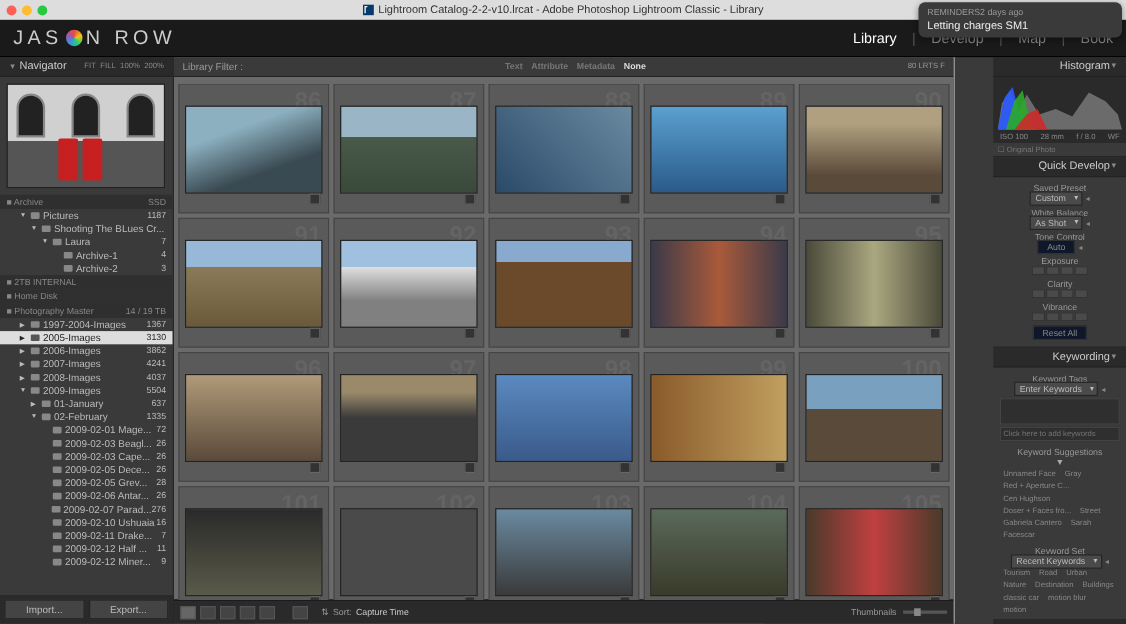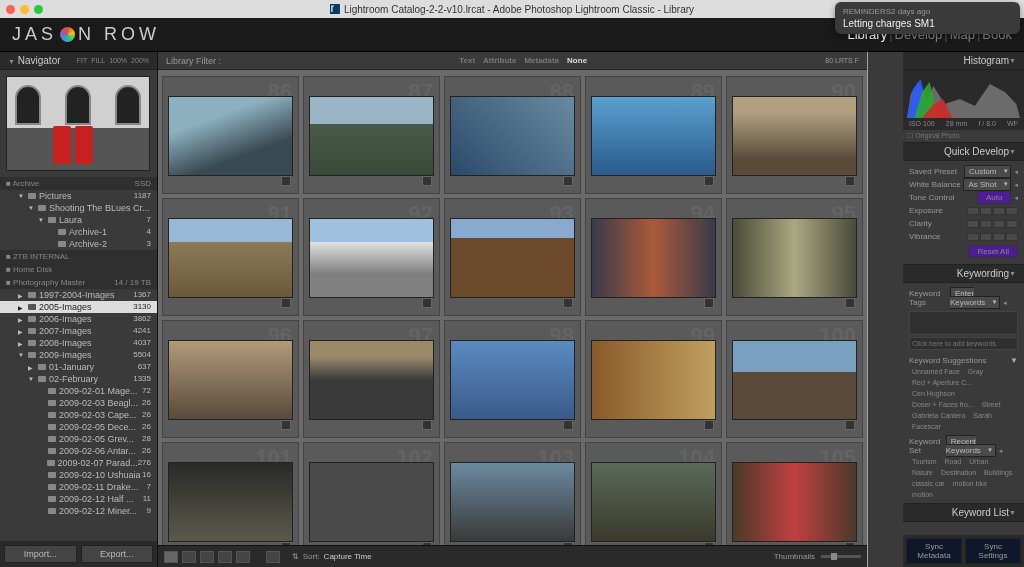--- a/index.html
+++ b/index.html
@@ -14,21 +14,21 @@
   .titlebar-title { position: absolute; left: 50%; transform: translateX(-50%); font-size: 10px; color: #333; display: flex; align-items: center; gap: 4px; }
   .titlebar-title svg { width: 10px; height: 10px; }
   
   .notification { position: absolute; top: 2px; right: 4px; width: 185px; background: #3a3a3a; border-radius: 6px; padding: 5px 8px; color: #ccc; z-index: 200; box-shadow: 0 2px 6px rgba(0,0,0,.4); }
   .notif-head { display: flex; font-size: 8px; color: #999; }
   .notif-body { font-size: 10px; margin-top: 2px; color: #eee; }
   
   .topbar { height: 34px; background: #1a1a1a; display: flex; align-items: center; justify-content: space-between; padding: 0 12px; border-bottom: 1px solid #000; }
   .brand { font-size: 18px; letter-spacing: 4px; color: #ccc; font-weight: 300; display: flex; align-items: center; gap: 2px; }
   .brand-o { width: 15px; height: 15px; border-radius: 50%; background: conic-gradient(#e74c3c, #f1c40f, #2ecc71, #3498db, #9b59b6, #e74c3c); display: inline-block; margin: 0 1px; }
-  .modules { display: flex; gap: 2px; font-size: 13px; color: #888; }
+  .modules { display: flex; gap: 14px; font-size: 13px; color: #888; }
   .modules span { cursor: pointer; }
   .modules .active { color: #fff; }
   .modules .sep { color: #555; }
   
   .main { display: flex; height: 515px; }
   
   .panel { background: #3a3a3a; display: flex; flex-direction: column; }
   .panel-left { width: 158px; border-right: 1px solid #111; }
   .panel-right { width: 157px; border-left: 1px solid #a3a3a3; padding-left: 35px; }
   
@@ -104,27 +104,27 @@
   .tb-icon.active { background: #666; }
   .tb-right { display: flex; align-items: center; gap: 6px; }
   
   .histogram { height: 60px; background: #2a2a2a; position: relative; padding: 4px; }
   .histo-svg { width: 100%; height: 44px; }
   .histo-info { display: flex; justify-content: space-between; font-size: 7px; color: #888; padding: 0 2px; }
   .histo-chk { font-size: 7px; color: #777; padding: 2px 4px; }
   
   .right-section { border-top: 1px solid #222; }
   .section-body { padding: 4px 6px; font-size: 8px; }
-  .ctrl-row { display: flex; justify-content: space-between; align-items: center; padding: 2px 0; }
+  .ctrl-row { display: flex; justify-content: space-between; align-items: center; padding: 2px 0; flex-direction: column; }
   .ctrl-row .label { color: #999; font-size: 8px; }
   .dropdown { background: #4a4a4a; border: 1px solid #222; color: #bbb; font-size: 8px; padding: 1px 14px 1px 4px; min-width: 58px; position: relative; }
   .dropdown::after { content: "▾"; position: absolute; right: 3px; font-size: 7px; }
   .slider-btns { display: flex; gap: 1px; }
   .slider-btns span { width: 12px; height: 8px; background: #4a4a4a; border: 1px solid #333; }
-  .auto-btn { background: #4c1d95; border: 1px solid #333; color: #888; font-size: 8px; padding: 1px 8px; }
+  .auto-btn { background: #0f172a; border: 1px solid #333; color: #888; font-size: 8px; padding: 1px 8px; }
   .chev { font-size: 7px; color: #888; margin-left: 3px; }
   
   .kw-input { width: 100%; height: 24px; background: #2f2f2f; border: 1px solid #444; margin: 2px 0; }
   .kw-tags { display: flex; flex-wrap: wrap; gap: 2px; }
   .kw-tag { font-size: 7px; color: #888; padding: 1px 3px; }
   
   .sync-btns { display: flex; gap: 3px; padding: 3px; background: #2a2a2a; }
   .sync-btns button { flex: 1; background: #0f172a; border: 1px solid #222; color: #999; font-size: 8px; padding: 3px; }
   
   ::-webkit-scrollbar { width: 8px; height: 8px; }

